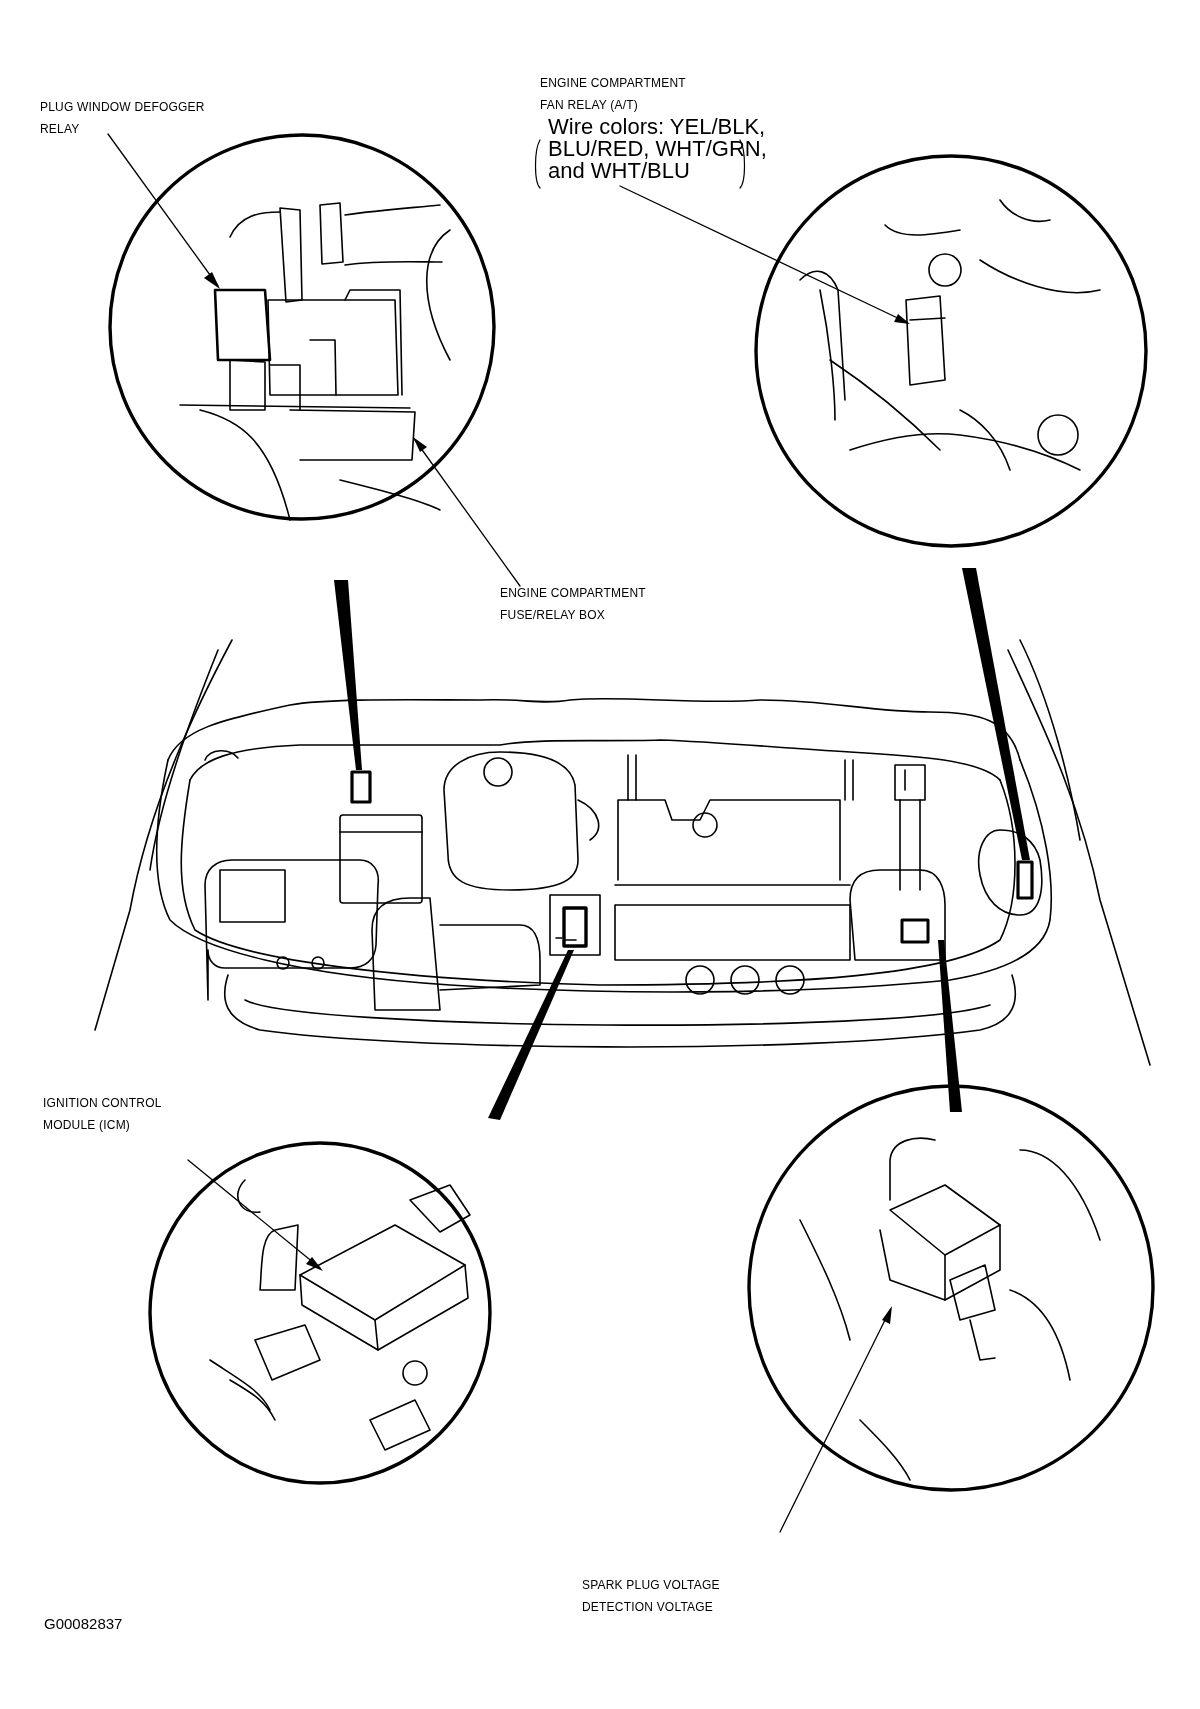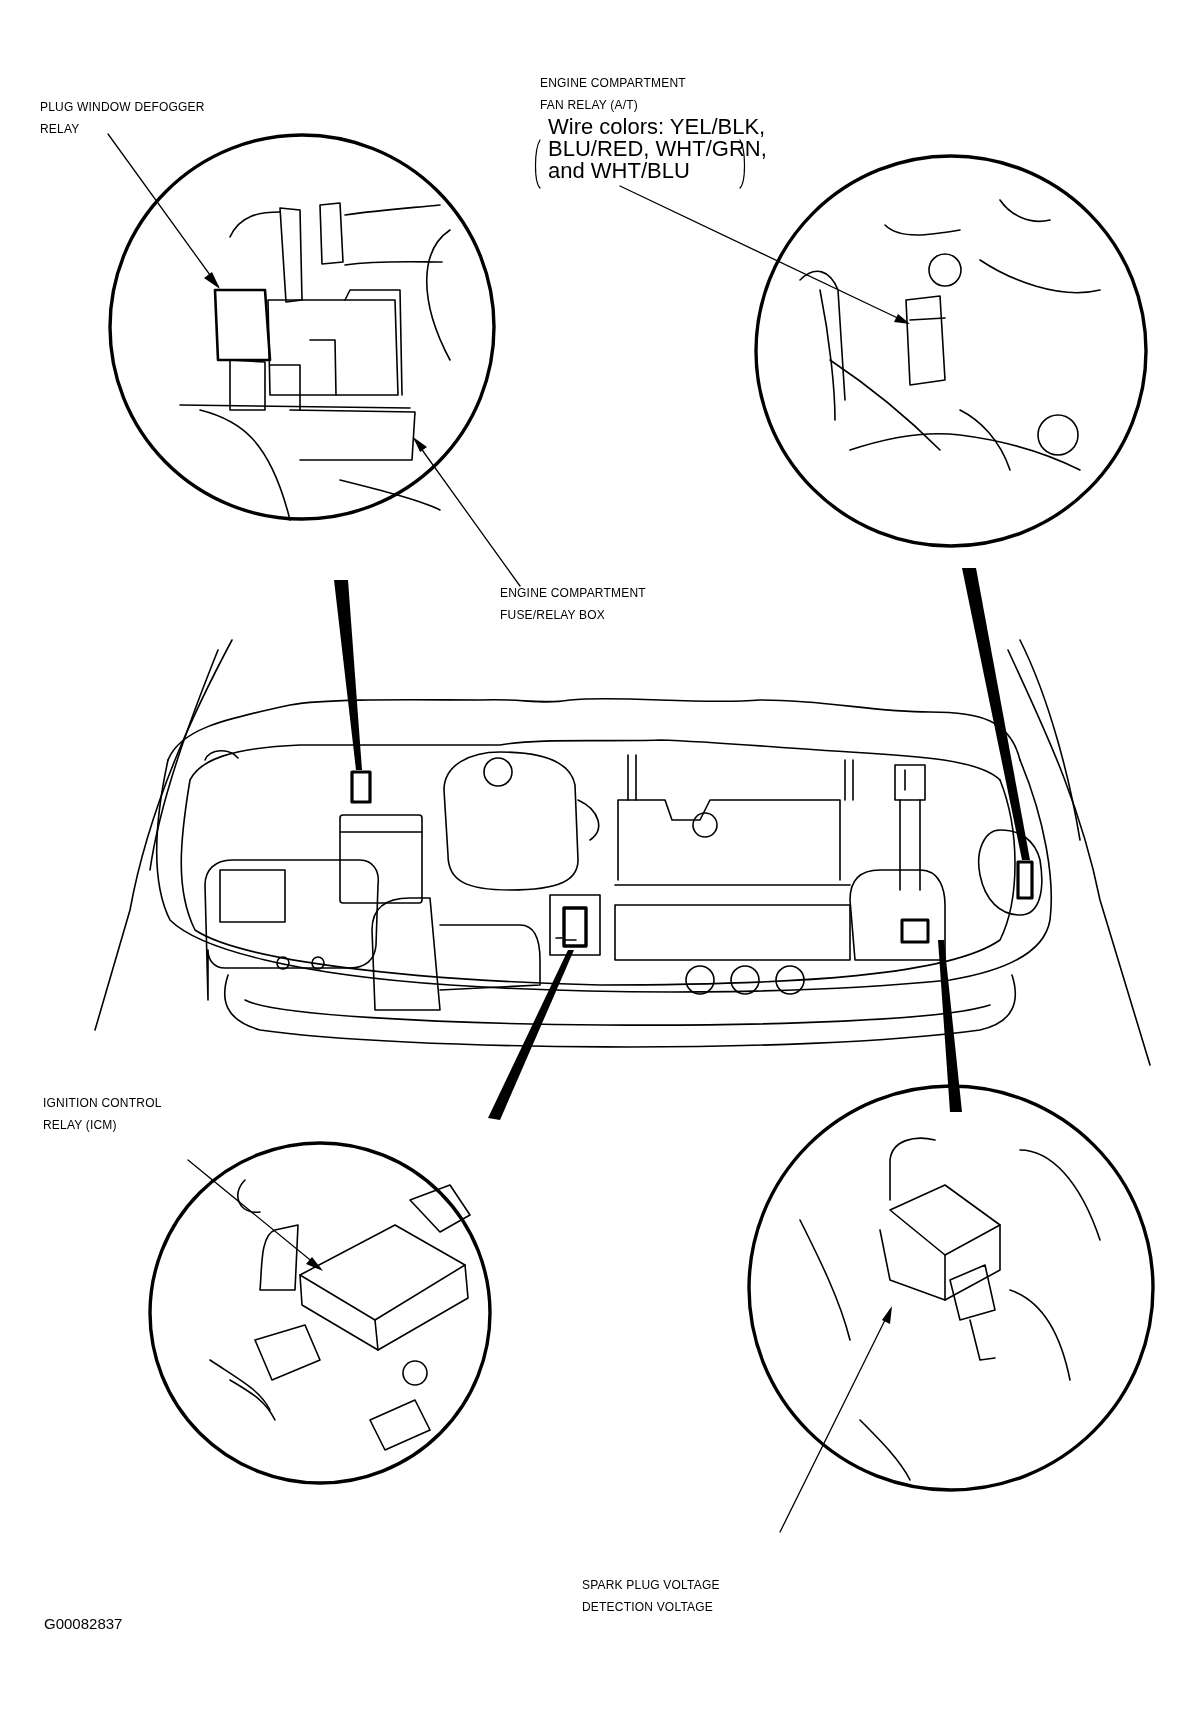--- a/index.html
+++ b/index.html
@@ -188,21 +188,21 @@
   <div>and WHT/BLU</div>
 </div>
 
 <div class="label" style="left:500px; top:582px;">
   <div>ENGINE COMPARTMENT</div>
   <div>FUSE/RELAY BOX</div>
 </div>
 
 <div class="label" style="left:24px; top:1092px;margin-left:19px;">
   <div>IGNITION CONTROL</div>
-  <div>RELAY (ICM)</div>
+  <div>MODULE (ICM)</div>
 </div>
 
 <div class="label" style="left:582px; top:1574px;">
   <div>SPARK PLUG VOLTAGE</div>
   <div>DETECTION VOLTAGE</div>
 </div>
 
 <div class="fig-id" style="left:44px; top:1615px;">G00082837</div>
 
 </body></html>

